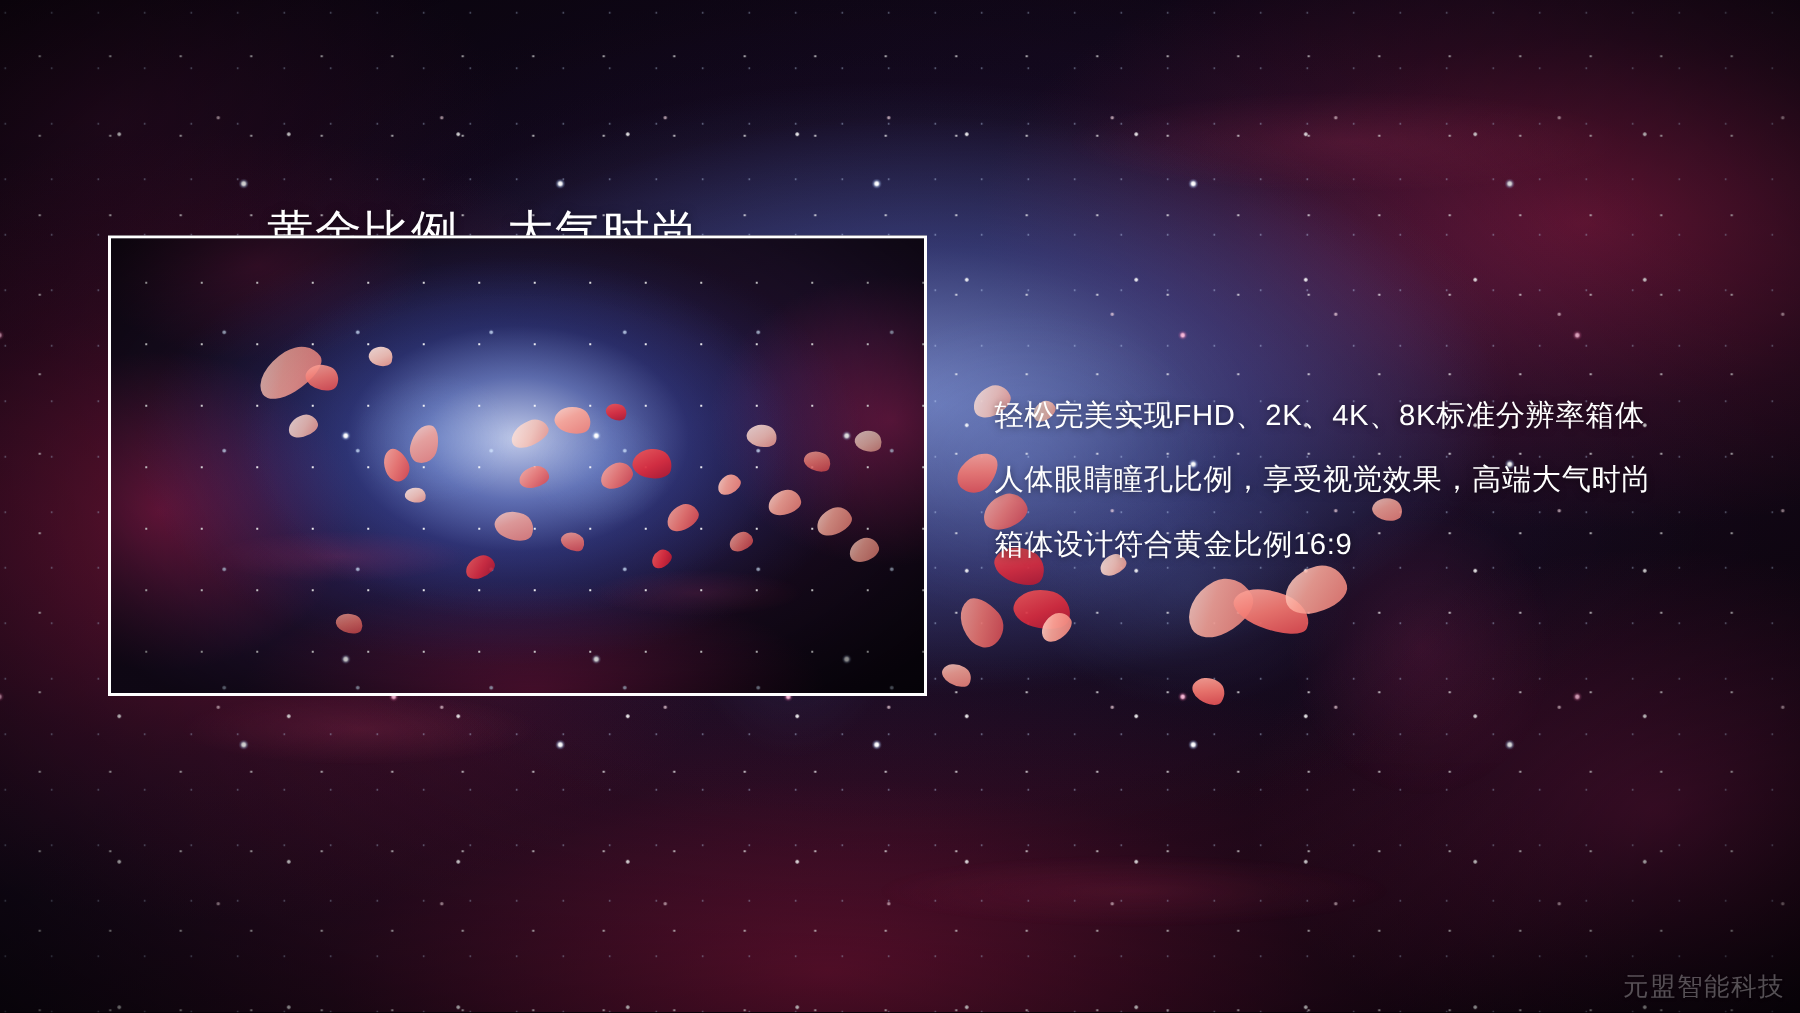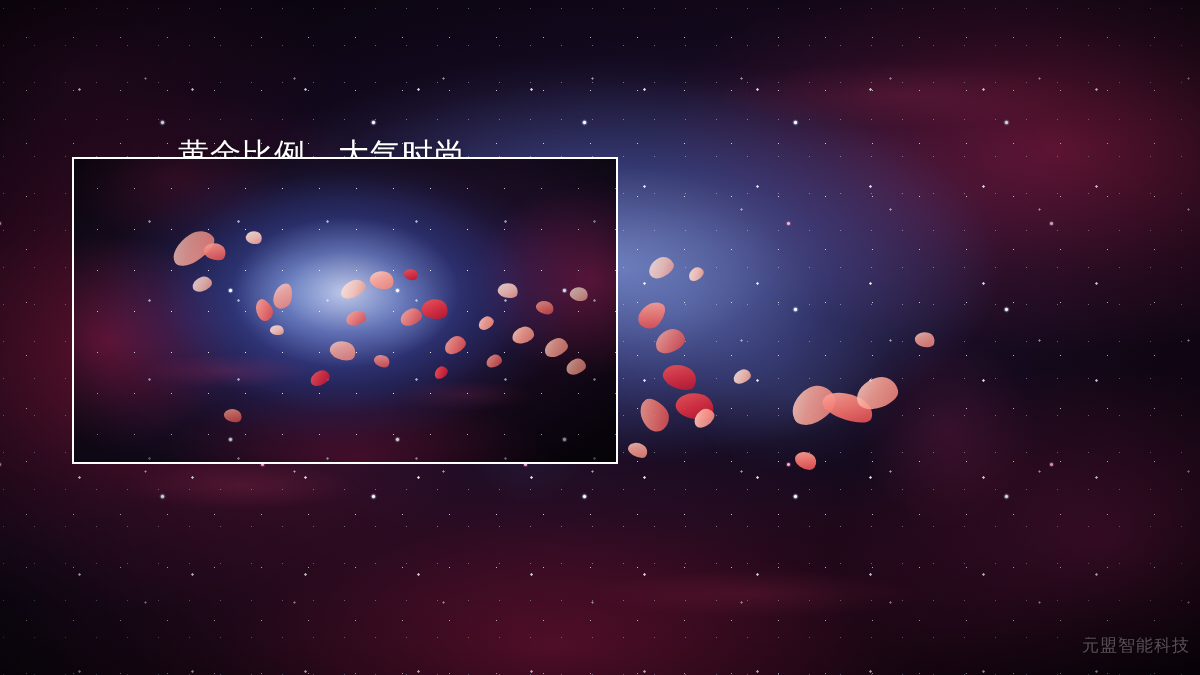--- a/index.html
+++ b/index.html
@@ -182,21 +182,21 @@
     font-size: 19.5px;
     line-height: 43px;
     color: #ffffff;
     letter-spacing: 0.4px;
     white-space: nowrap;
     text-shadow: 0 1px 5px rgba(0,0,0,0.5);
   }
   #watermark {
     position: absolute;
     right: 10px;
-    bottom: 18px;
+    bottom: 6px;
     font-size: 17px;
     letter-spacing: 1px;
     color: rgba(190,185,190,0.42);
     text-shadow: 0 1px 2px rgba(0,0,0,0.4);
   }
 </style>
 </head>
 <body>
 
 <div id="slide">
@@ -259,16 +259,21 @@
           <div class="petal light" style="left: 492px; top: 200px; width: 20px; height: 15px; transform: rotate(-16deg); opacity: 0.93;"></div>
           <div class="petal mid" style="left: 150px; top: 250px; width: 18px; height: 13px; transform: rotate(22deg); opacity: 0.87;"></div>
           <div class="petal deep" style="left: 360px; top: 208px; width: 14px; height: 11px; transform: rotate(-30deg); opacity: 0.94;"></div>
           <div class="petal pale" style="left: 196px; top: 166px; width: 14px; height: 10px; transform: rotate(12deg); opacity: 0.88;"></div>
           <div class="petal mid" style="left: 412px; top: 196px; width: 16px; height: 12px; transform: rotate(-18deg); opacity: 0.82;"></div>
         </div>
       <div id="frame-vignette"></div>
     </div>
   </div>
 
+  <div id="body-text">
+    <div class="body-line">轻松完美实现FHD、2K、4K、8K标准分辨率箱体</div>
+    <div class="body-line">人体眼睛瞳孔比例，享受视觉效果，高端大气时尚</div>
+    <div class="body-line">箱体设计符合黄金比例16:9</div>
+  </div>
 
   <div id="watermark">元盟智能科技</div>
 
 </div>
 
 </body></html>

